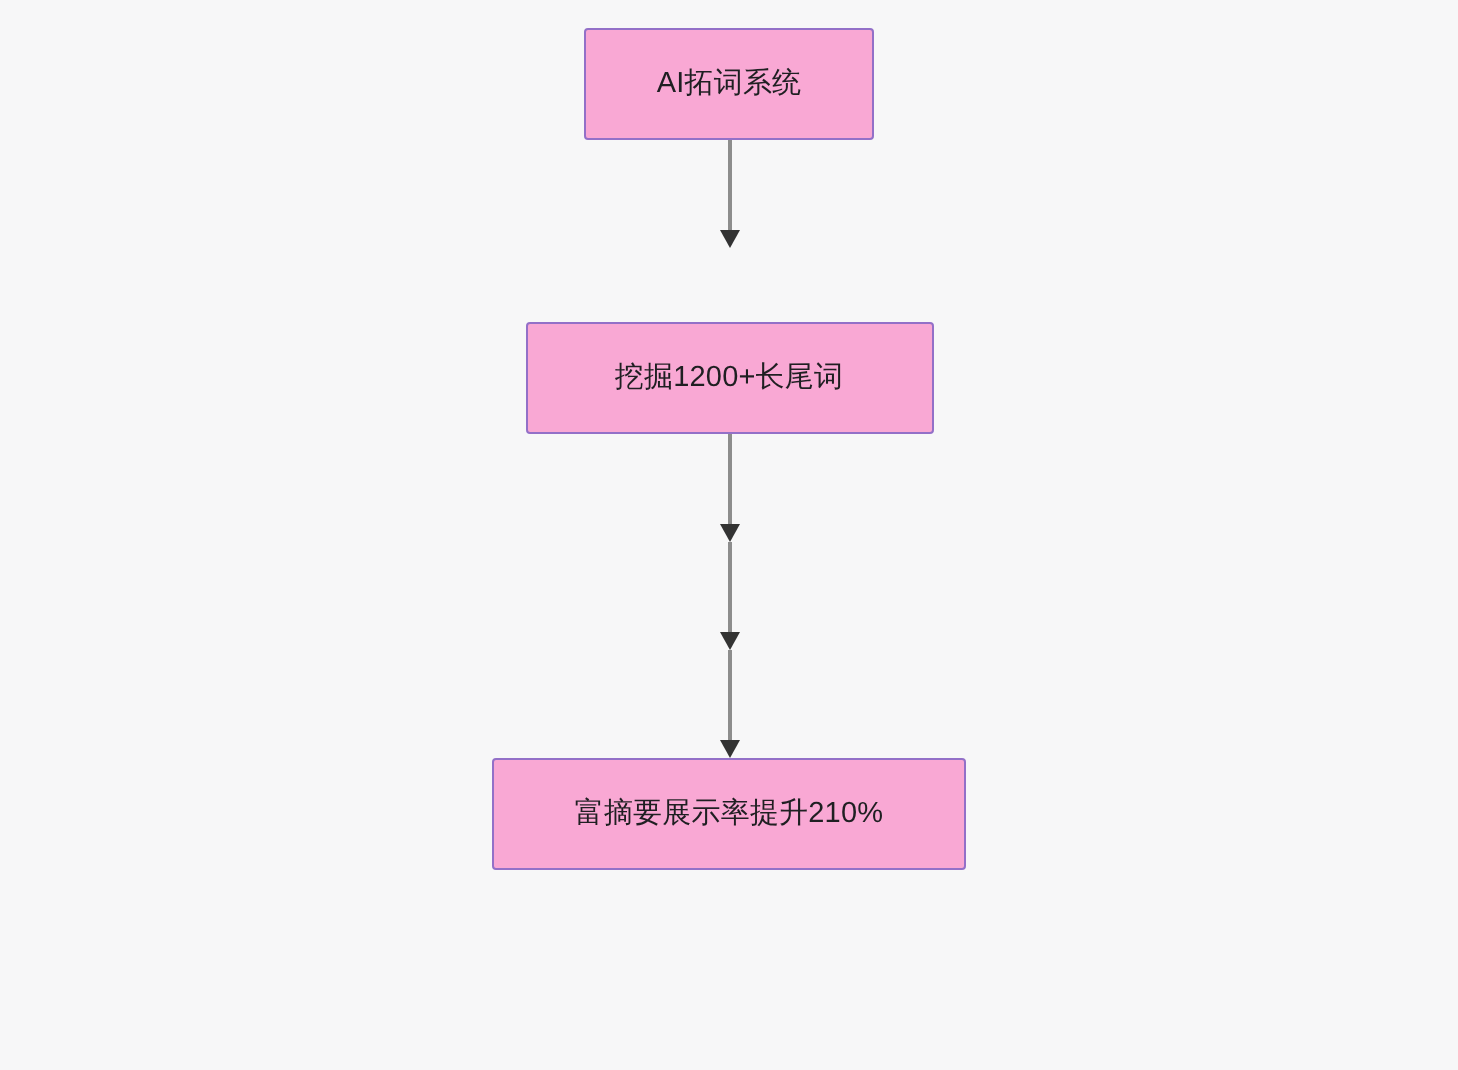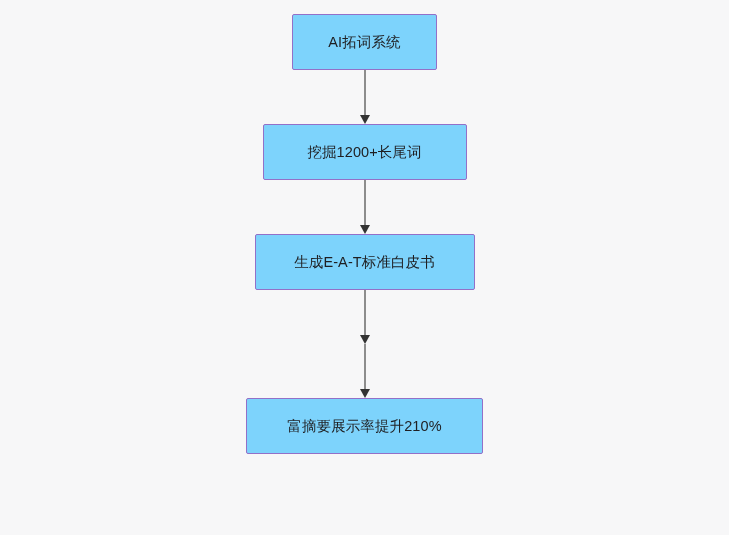--- a/index.html
+++ b/index.html
@@ -28,21 +28,21 @@
     top: 14px;
     width: 729px;
     display: flex;
     flex-direction: column;
     align-items: center;
   }
 
   .node {
     box-sizing: border-box;
     height: 56px;
-    background: #7dd3fc;
+    background: #f9a8d4;
     border: 1.6px solid #9370c8;
     border-radius: 2px;
     display: flex;
     align-items: center;
     justify-content: center;
     padding: 0 18px;
   }
 
   .node-label {
     font-size: 14.5px;
@@ -88,32 +88,29 @@
 
     <div class="node" id="node-0" style="width: 145px;">
       <span class="node-label">AI拓词系统</span>
     </div>
 
     <div class="connector">
       <span class="line"></span>
       <span class="arrowhead"></span>
     </div>
 
-    <div class="node" id="node-1" style="width: 204px;">
+    <div class="node" id="node-1" style="width: 204px; margin-top: 37px;">
       <span class="node-label">挖掘1200+长尾词</span>
     </div>
 
     <div class="connector">
       <span class="line"></span>
       <span class="arrowhead"></span>
     </div>
 
-    <div class="node" id="node-2" style="width: 220px;">
-      <span class="node-label">生成E-A-T标准白皮书</span>
-    </div>
 
     <div class="connector">
       <span class="line"></span>
       <span class="arrowhead"></span>
     </div>
 
 
     <div class="connector">
       <span class="line"></span>
       <span class="arrowhead"></span>

